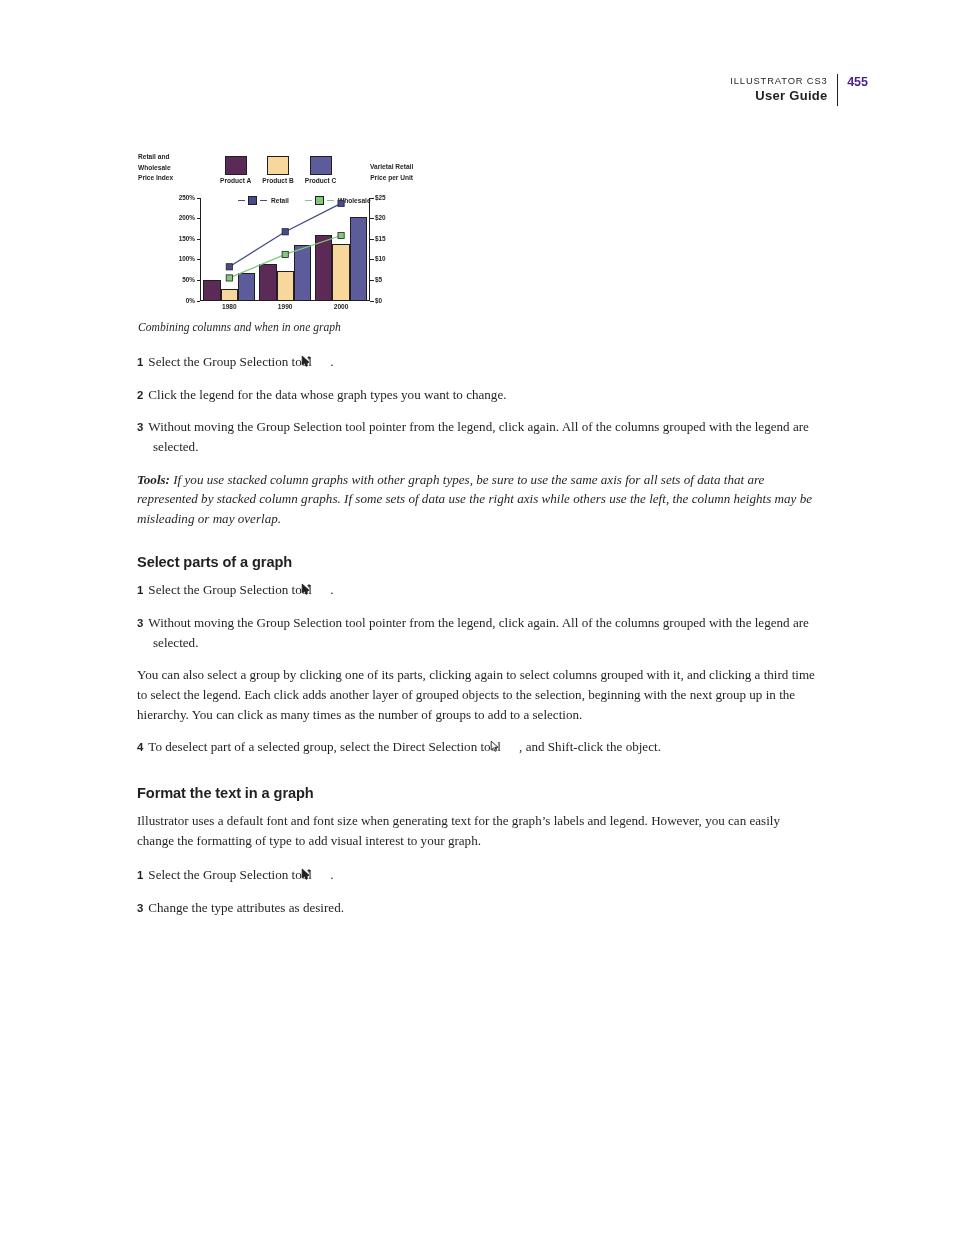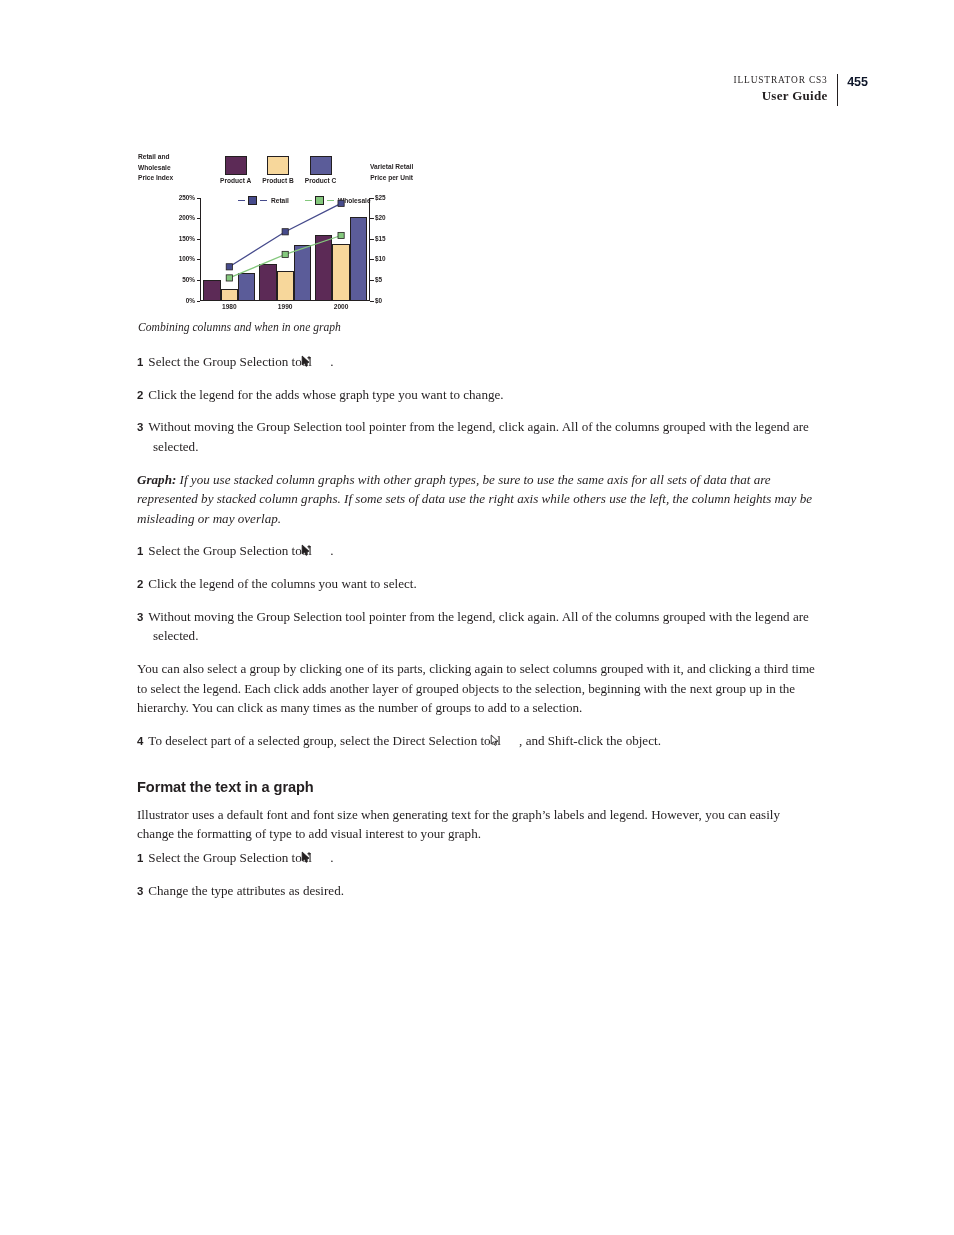--- a/index.html
+++ b/index.html
@@ -21,21 +21,21 @@
   .page-header {
     position: absolute;
     top: 74px;
     right: 86px;
     display: flex;
     align-items: stretch;
     gap: 0;
   }
   .page-header .hdr-text {
     text-align: right;
-    font-family: Liberation Serif, serif;
+    font-family: Liberation Sans, sans-serif;
     padding-right: 9px;
     line-height: 1.42;
   }
   .page-header .hdr-line1 {
     font-size: 9.4px;
     letter-spacing: 0.85px;
     color: #231f20;
   }
   .page-header .hdr-line2 {
     font-size: 13px;
@@ -45,21 +45,21 @@
   }
   .page-header .hdr-rule {
     width: 1.5px;
     background: #231f20;
     align-self: stretch;
   }
   .page-header .hdr-pageno {
     font-family: "Liberation Sans", "DejaVu Sans", sans-serif;
     font-size: 12.5px;
     font-weight: bold;
-    color: #0f172a;
+    color: #4c1d95;
     padding-left: 9px;
     padding-top: 1px;
   }
 
   
   .figure {
     position: absolute;
     left: 138px;
     top: 152px;
     width: 300px;
@@ -223,21 +223,21 @@
   }
   h2.section-heading {
     font-family: "Liberation Sans", "DejaVu Sans", sans-serif;
     font-size: 14.6px;
     font-weight: bold;
     color: #231f20;
     margin: 26px 0 10px 0;
     letter-spacing: -0.1px;
   }
   h2.section-heading.tight { margin-top: 28px; }
-  .gap-after { margin-bottom: 4px; font-family: Liberation Serif, serif; }
+  .gap-after { margin-bottom: 15px; font-family: Liberation Serif, serif; }
 
   
   .cursor-icon {
     display: inline-block;
     width: 13px;
     height: 13px;
     vertical-align: -2px;
     margin: 0 1px;
   }
 </style>
@@ -354,33 +354,33 @@
   </div>
   <div class="caption">Combining columns and when in one graph</div>
 </div>
 
 <div class="content">
   <div id="steps-change-type">
       <p class="step"><span class="num">1</span><span>Select the Group Selection tool </span><span class="cursor-icon"><svg viewBox="0 0 13 13" width="13" height="13">
             <path d="M2.2 1.1 L2.2 10.0 L4.5 7.9 L6.0 11.3 L7.4 10.7 L5.9 7.4 L9.0 7.3 Z" fill="#231f20" stroke="#231f20" stroke-width="0.9" stroke-linejoin="round"></path>
             <path d="M9.0 1.2 L9.0 4.4 M7.4 2.8 L10.6 2.8" stroke="#231f20" stroke-width="1.1"></path>
           </svg></span><span>.</span></p>
-      <p class="step"><span class="num">2</span><span>Click the legend for the adds whose graph type you want to change.</span></p>
+      <p class="step"><span class="num">2</span><span>Click the legend for the data whose graph types you want to change.</span></p>
       <p class="step"><span class="num">3</span><span>Without moving the Group Selection tool pointer from the legend, click again. All of the columns grouped with the legend are selected.</span></p>
     </div>
 
 
-  <p class="note"><span class="note-lead">Graph:</span><span> If you use stacked column graphs with other graph types, be sure to use the same axis for all sets of data that are represented by stacked column graphs. If some sets of data use the right axis while others use the left, the column heights may be misleading or may overlap.</span></p>
-
+  <p class="note"><span class="note-lead">Tools:</span><span> If you use stacked column graphs with other graph types, be sure to use the same axis for all sets of data that are represented by stacked column graphs. If some sets of data use the right axis while others use the left, the column heights may be misleading or may overlap.</span></p>
+
+  <h2 class="section-heading">Select parts of a graph</h2>
   <div id="steps-select-parts">
       <p class="step"><span class="num">1</span><span>Select the Group Selection tool </span><span class="cursor-icon"><svg viewBox="0 0 13 13" width="13" height="13">
             <path d="M2.2 1.1 L2.2 10.0 L4.5 7.9 L6.0 11.3 L7.4 10.7 L5.9 7.4 L9.0 7.3 Z" fill="#231f20" stroke="#231f20" stroke-width="0.9" stroke-linejoin="round"></path>
             <path d="M9.0 1.2 L9.0 4.4 M7.4 2.8 L10.6 2.8" stroke="#231f20" stroke-width="1.1"></path>
           </svg></span><span>.</span></p>
-      <p class="step"><span class="num">2</span><span>Click the legend of the columns you want to select.</span></p>
       <p class="step"><span class="num">3</span><span>Without moving the Group Selection tool pointer from the legend, click again. All of the columns grouped with the legend are selected.</span></p>
     </div>
 
   <p class="para">You can also select a group by clicking one of its parts, clicking again to select columns grouped with it, and clicking a third time to select the legend. Each click adds another layer of grouped objects to the selection, beginning with the next group up in the hierarchy. You can click as many times as the number of groups to add to a selection.</p>
   <div id="step-deselect">
       <p class="step"><span class="num">4</span><span>To deselect part of a selected group, select the Direct Selection tool </span><span class="cursor-icon"><svg viewBox="0 0 13 13" width="13" height="13">
             <path d="M2.2 1.1 L2.2 10.0 L4.5 7.9 L6.0 11.3 L7.4 10.7 L5.9 7.4 L9.0 7.3 Z" fill="#ffffff" stroke="#231f20" stroke-width="0.9" stroke-linejoin="round"></path>
           </svg></span><span>, and Shift-click the object.</span></p>
     </div>
 

